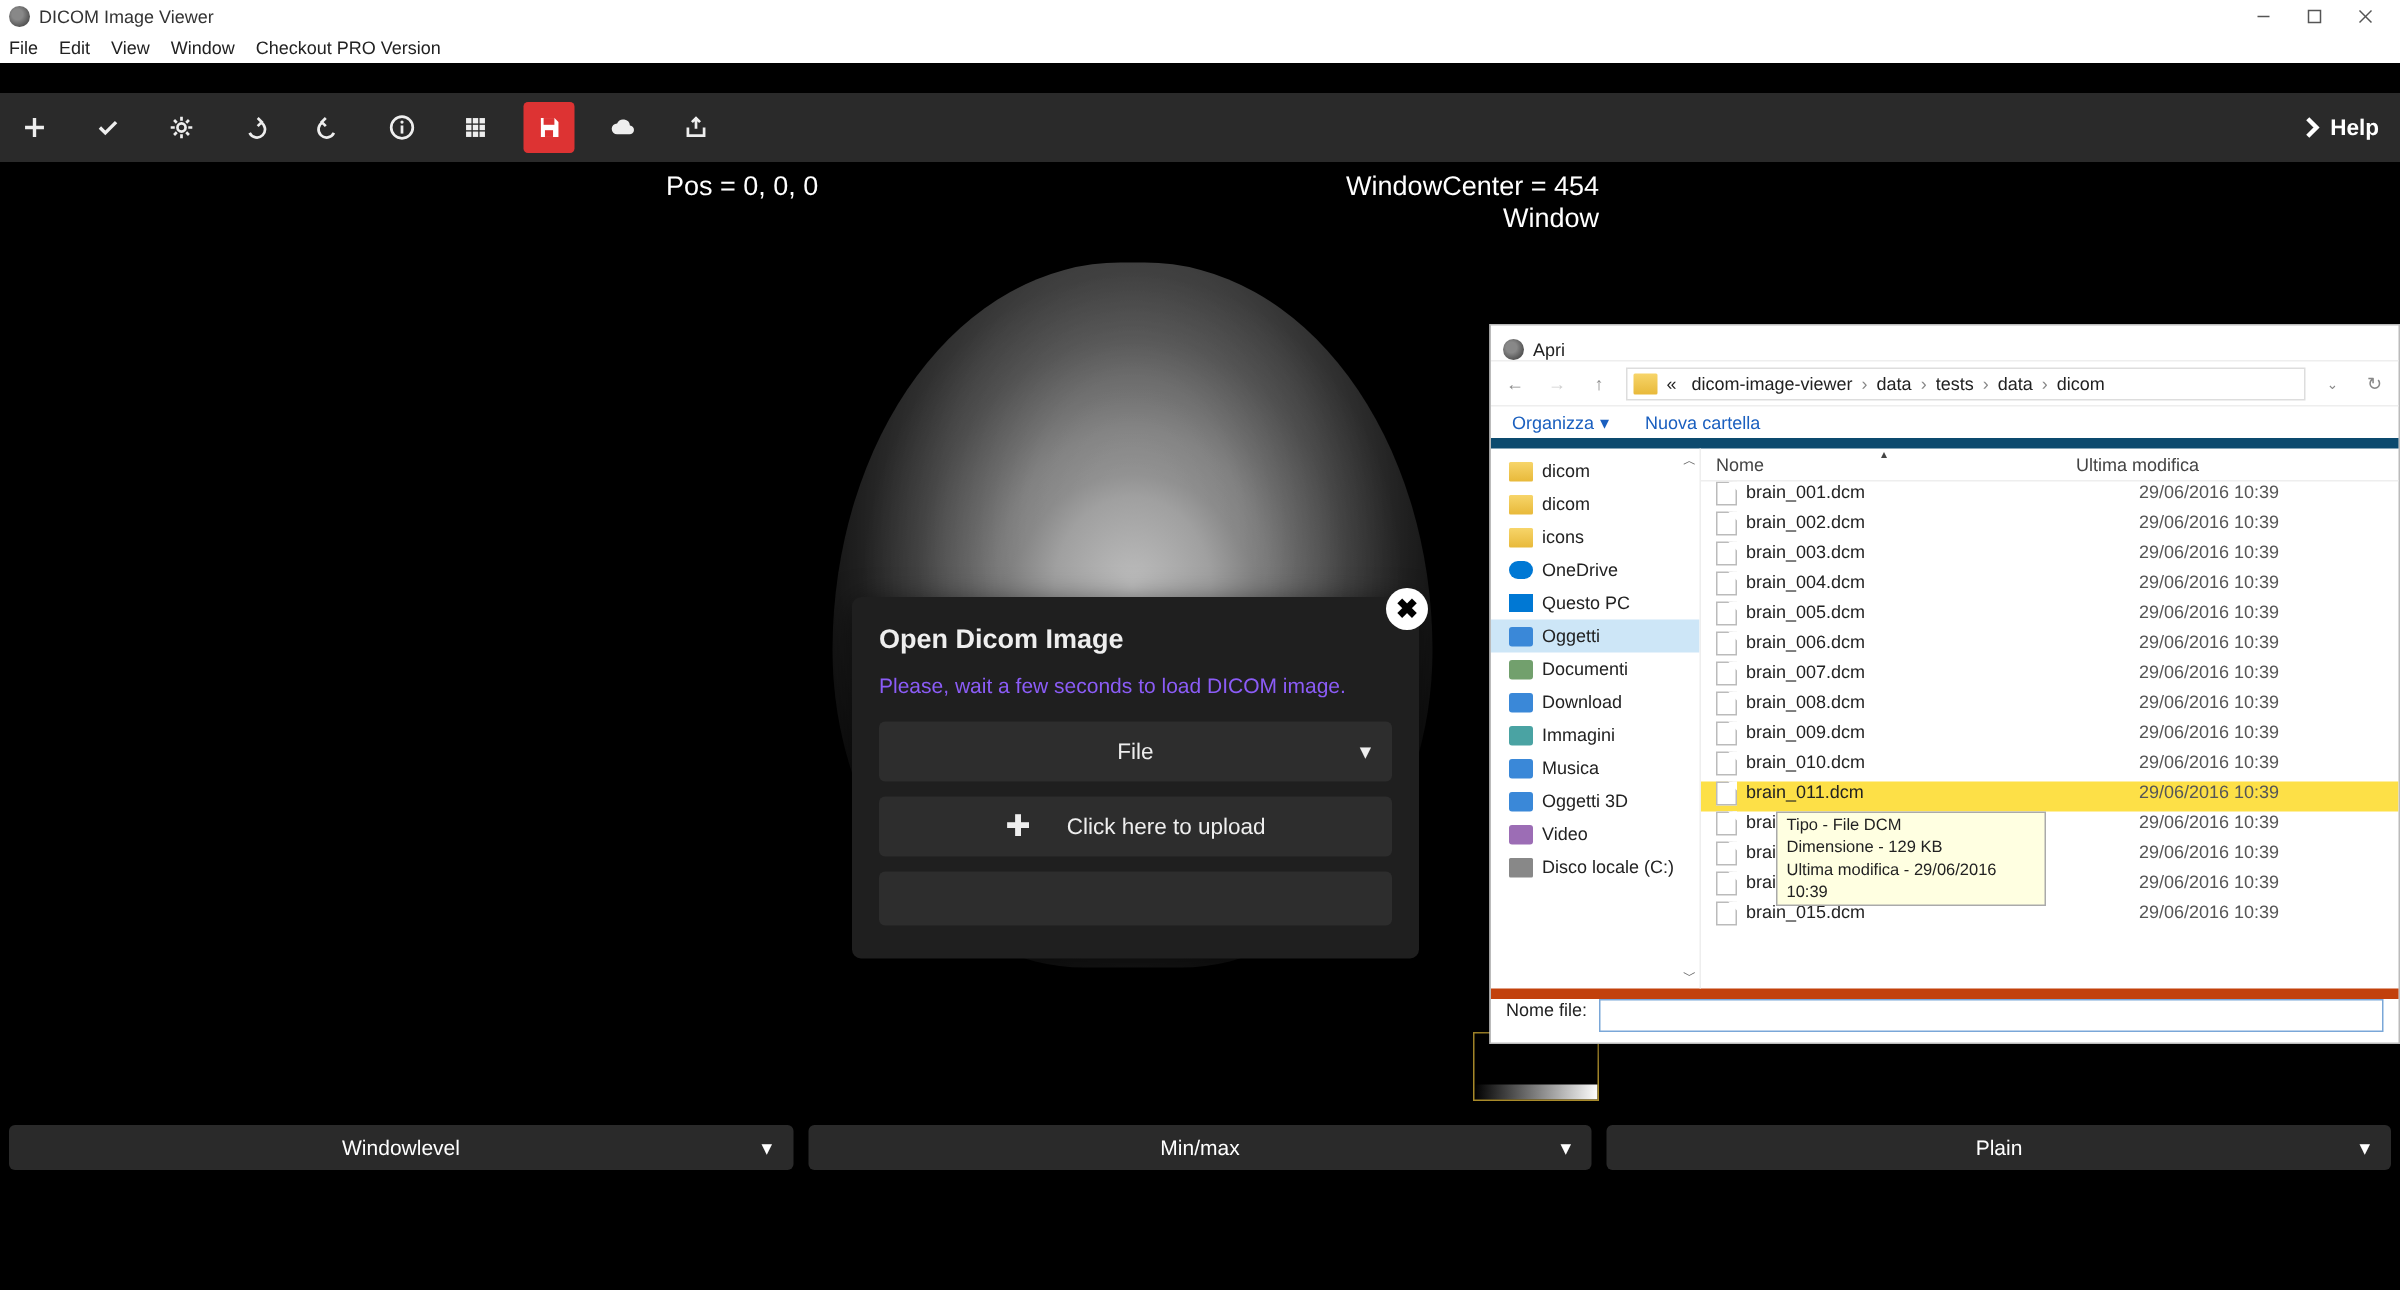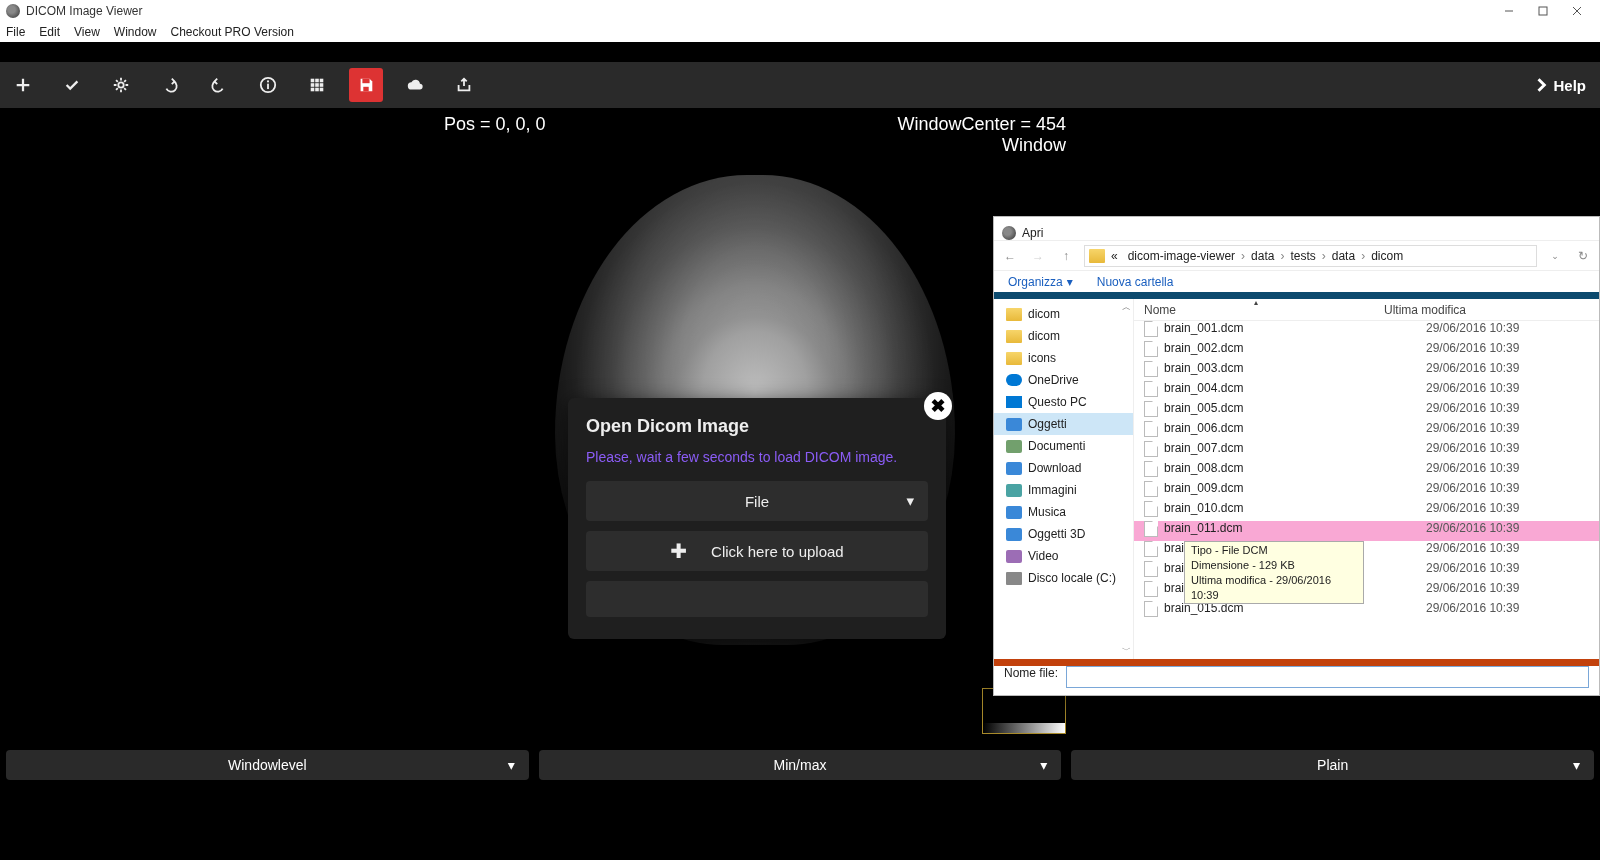--- a/index.html
+++ b/index.html
@@ -59,21 +59,21 @@
   .cloud-ic { width:16px; height:12px; background:#0078d4; border-radius:6px; flex-shrink:0;}
   .pc-ic { width:16px; height:12px; background:#0078d4; flex-shrink:0;}
   .lib-ic { width:16px; height:13px; display:flex; align-items:center; justify-content:center; flex-shrink:0;}
   .tree-scrollsym { position:absolute; right:2px; font-size:9px; color:#666;}
   .fd-list { flex:1; display:flex; flex-direction:column; min-width:0;}
   .fd-head { height: 22px; display:flex; align-items:center; border-bottom: 1px solid #eee; padding: 0 10px; color:#444; position:relative;}
   .fd-head .col1 { width: 240px; }
   .fd-head .arrow-up { position:absolute; left:120px; top:-1px; font-size:8px; }
   .fd-rows { flex:1; overflow:hidden; }
   .fd-row { height: 20px; display:flex; padding: 0 10px; cursor:pointer; position:relative;}
-  .fd-row.sel { background: #f9a8d4; }
+  .fd-row.sel { background: #fde047; }
   .fd-row .fic { width:14px; height:16px; border:1px solid #bbb; margin-right: 6px; background:#fff; flex-shrink:0; position:relative;}
   .fd-row .fic::after { content:""; position:absolute; right:-1px; top:-1px; border:3px solid transparent; border-right-color:#fff; border-top-color:#fff;}
   .fd-row .name { width: 222px; }
   .fd-row .date { color:#555;margin-left:40px; }
   .tooltip-box { position:absolute; left:50px; top:0; width: 180px; background:#ffffe1; border:1px solid #aaa; padding: 1px 6px; font-size:11px; line-height:1.35; z-index:5;}
   .fd-bottom { height: 36px; border-top: 7px solid #c2410c; display:flex; align-items:flex-start; padding: 0 10px; gap: 8px;}
   .fd-bottom label { text-align:right; }
   .fd-bottom input { flex:1; height: 22px; border: 1px solid #7aa7d8; padding: 0 4px; outline:none;}
   
   .bottom { position:absolute; left:0; right:0; bottom:0; height: 30px; background:#000; display:flex; gap:10px; padding: 0 6px;}

